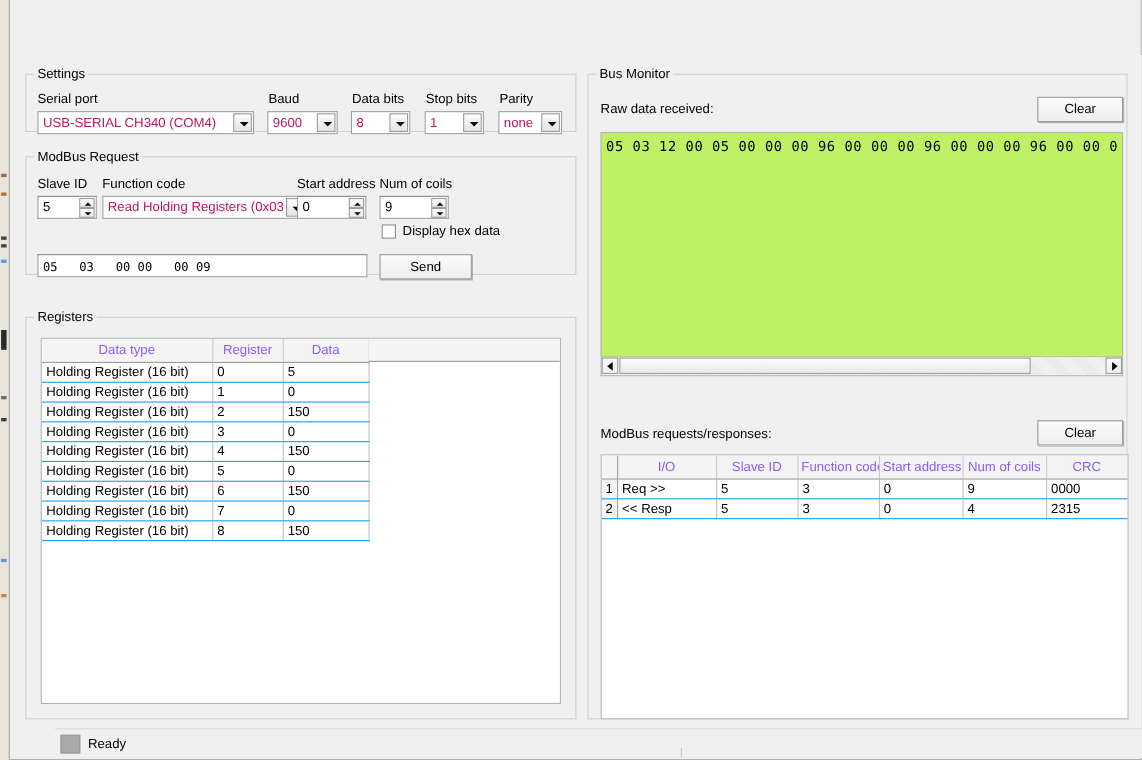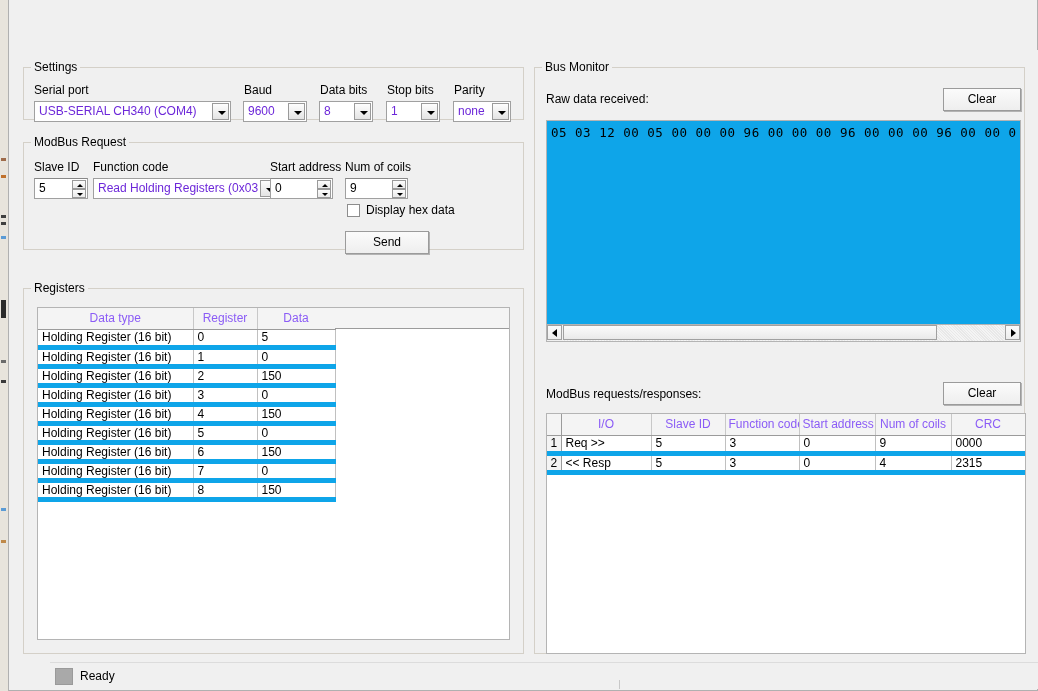--- a/index.html
+++ b/index.html
@@ -99,21 +99,21 @@
   }
 
   
   .combo {
     position: absolute; height: 21px;
     background: #ffffff;
     border: 1px solid #a0a0a0;
   }
   .combo .ctext {
     position: absolute; left: 4px; top: 2px; right: 20px;
-    font-size: 12px; color: #6d28d9; line-height: 15px;
+    font-size: 12px; color: #be185d; line-height: 15px;
     white-space: nowrap; overflow: hidden;
   }
   .combo .cbtn {
     position: absolute; right: 1px; top: 1px; width: 17px; height: 17px;
     background: linear-gradient(#fdfdfd, #e4e4e4);
     border: 1px solid #9a9a9a;
   }
   .combo .cbtn::after {
     content: ""; position: absolute; left: 5px; top: 7px;
     width: 0; height: 0;
@@ -200,21 +200,21 @@
     background: #f4f4f4;
     border-right: 1px solid #c8c8c8;
     border-bottom: 1px solid #9b9b9b;
     font-size: 12px; font-weight: normal; color: #8b5cf6;
     height: 21px; padding: 0 3px;
     text-align: center;
     overflow: hidden; white-space: nowrap;
   }
   table.grid td {
     border-right: 1px solid #c0c0c0;
-    border-bottom: 5px solid #0ea5e9;
+    border-bottom: 1px solid #0ea5e9;
     font-size: 12px; color: #000;
     height: 18px; padding: 0 0 0 4px;
     text-align: left;
     overflow: hidden; white-space: nowrap;
     background: #ffffff;
   }
   table.grid td.rowhdr {
     background: #f4f4f4;
     text-align: center; padding: 0;
     border-right: 1px solid #9b9b9b;
@@ -226,21 +226,21 @@
 
   
   #reg-filler {
     position: absolute; left: 297px; top: 0; right: 0; height: 21px;
     background: #f4f4f4; border-bottom: 1px solid #9b9b9b;
   }
 
   
   .tarea {
     position: absolute;
-    background: #0ea5e9;
+    background: #bef264;
     border: 1px solid #b4b4b4;
     overflow: hidden;
   }
   .tarea .line {
     position: absolute; left: 4px; top: 3px; right: 0;
     font-family: "DejaVu Sans Mono", monospace;
     font-size: 12.5px; color: #000; line-height: 17px;
     white-space: pre; letter-spacing: 0.5px;
   }
 
@@ -380,20 +380,23 @@
         <div class="stext">9</div>
         <div class="sup"></div>
         <div class="sdn"></div>
       </div>
 
       <div class="cbox" style="left:323px; top:60px;">
         <div class="box"></div>
         <div class="cblabel">Display hex data</div>
       </div>
 
+      <div class="ledit mono" style="left:10px; top:88px; width:300px;">
+        <div class="etext">05   03   00 00   00 09</div>
+      </div>
 
       <div class="pbtn" style="left:321px; top:88px; width:84px; height:23px; line-height:21px;">Send</div>
     </div>
 
     <div class="group" style="left:13px; top:238px; width:501px; height:366px;">
       <div class="glabel">Registers</div>
 
       <div class="tbl-frame" style="left:13px; top:18px; width:473px; height:333px;">
         <div id="reg-filler"></div>
         <table class="grid" id="reg-table" style="width:297px;">

